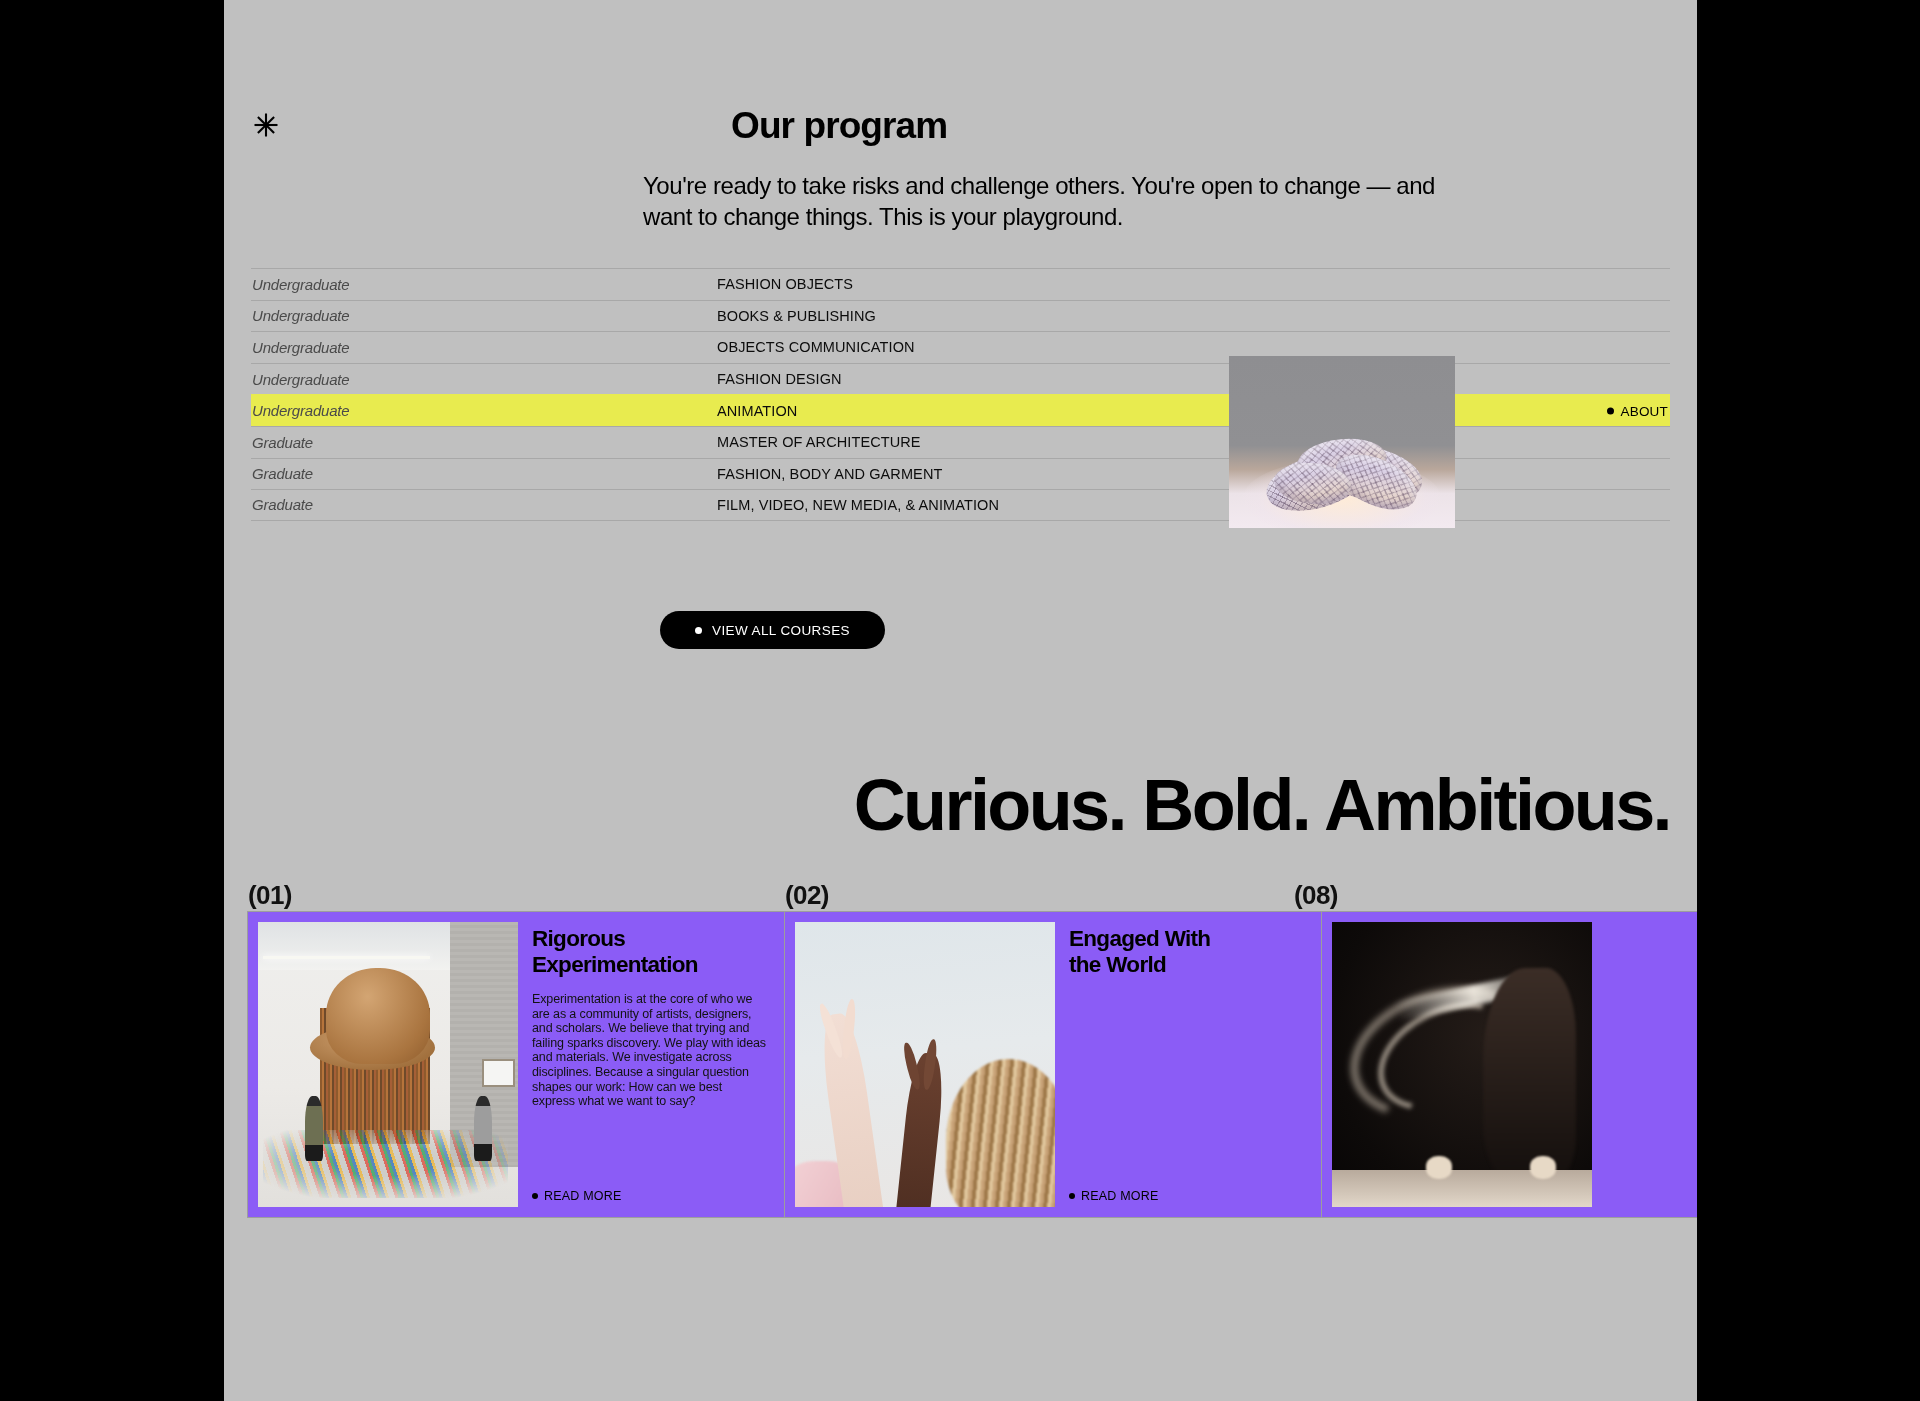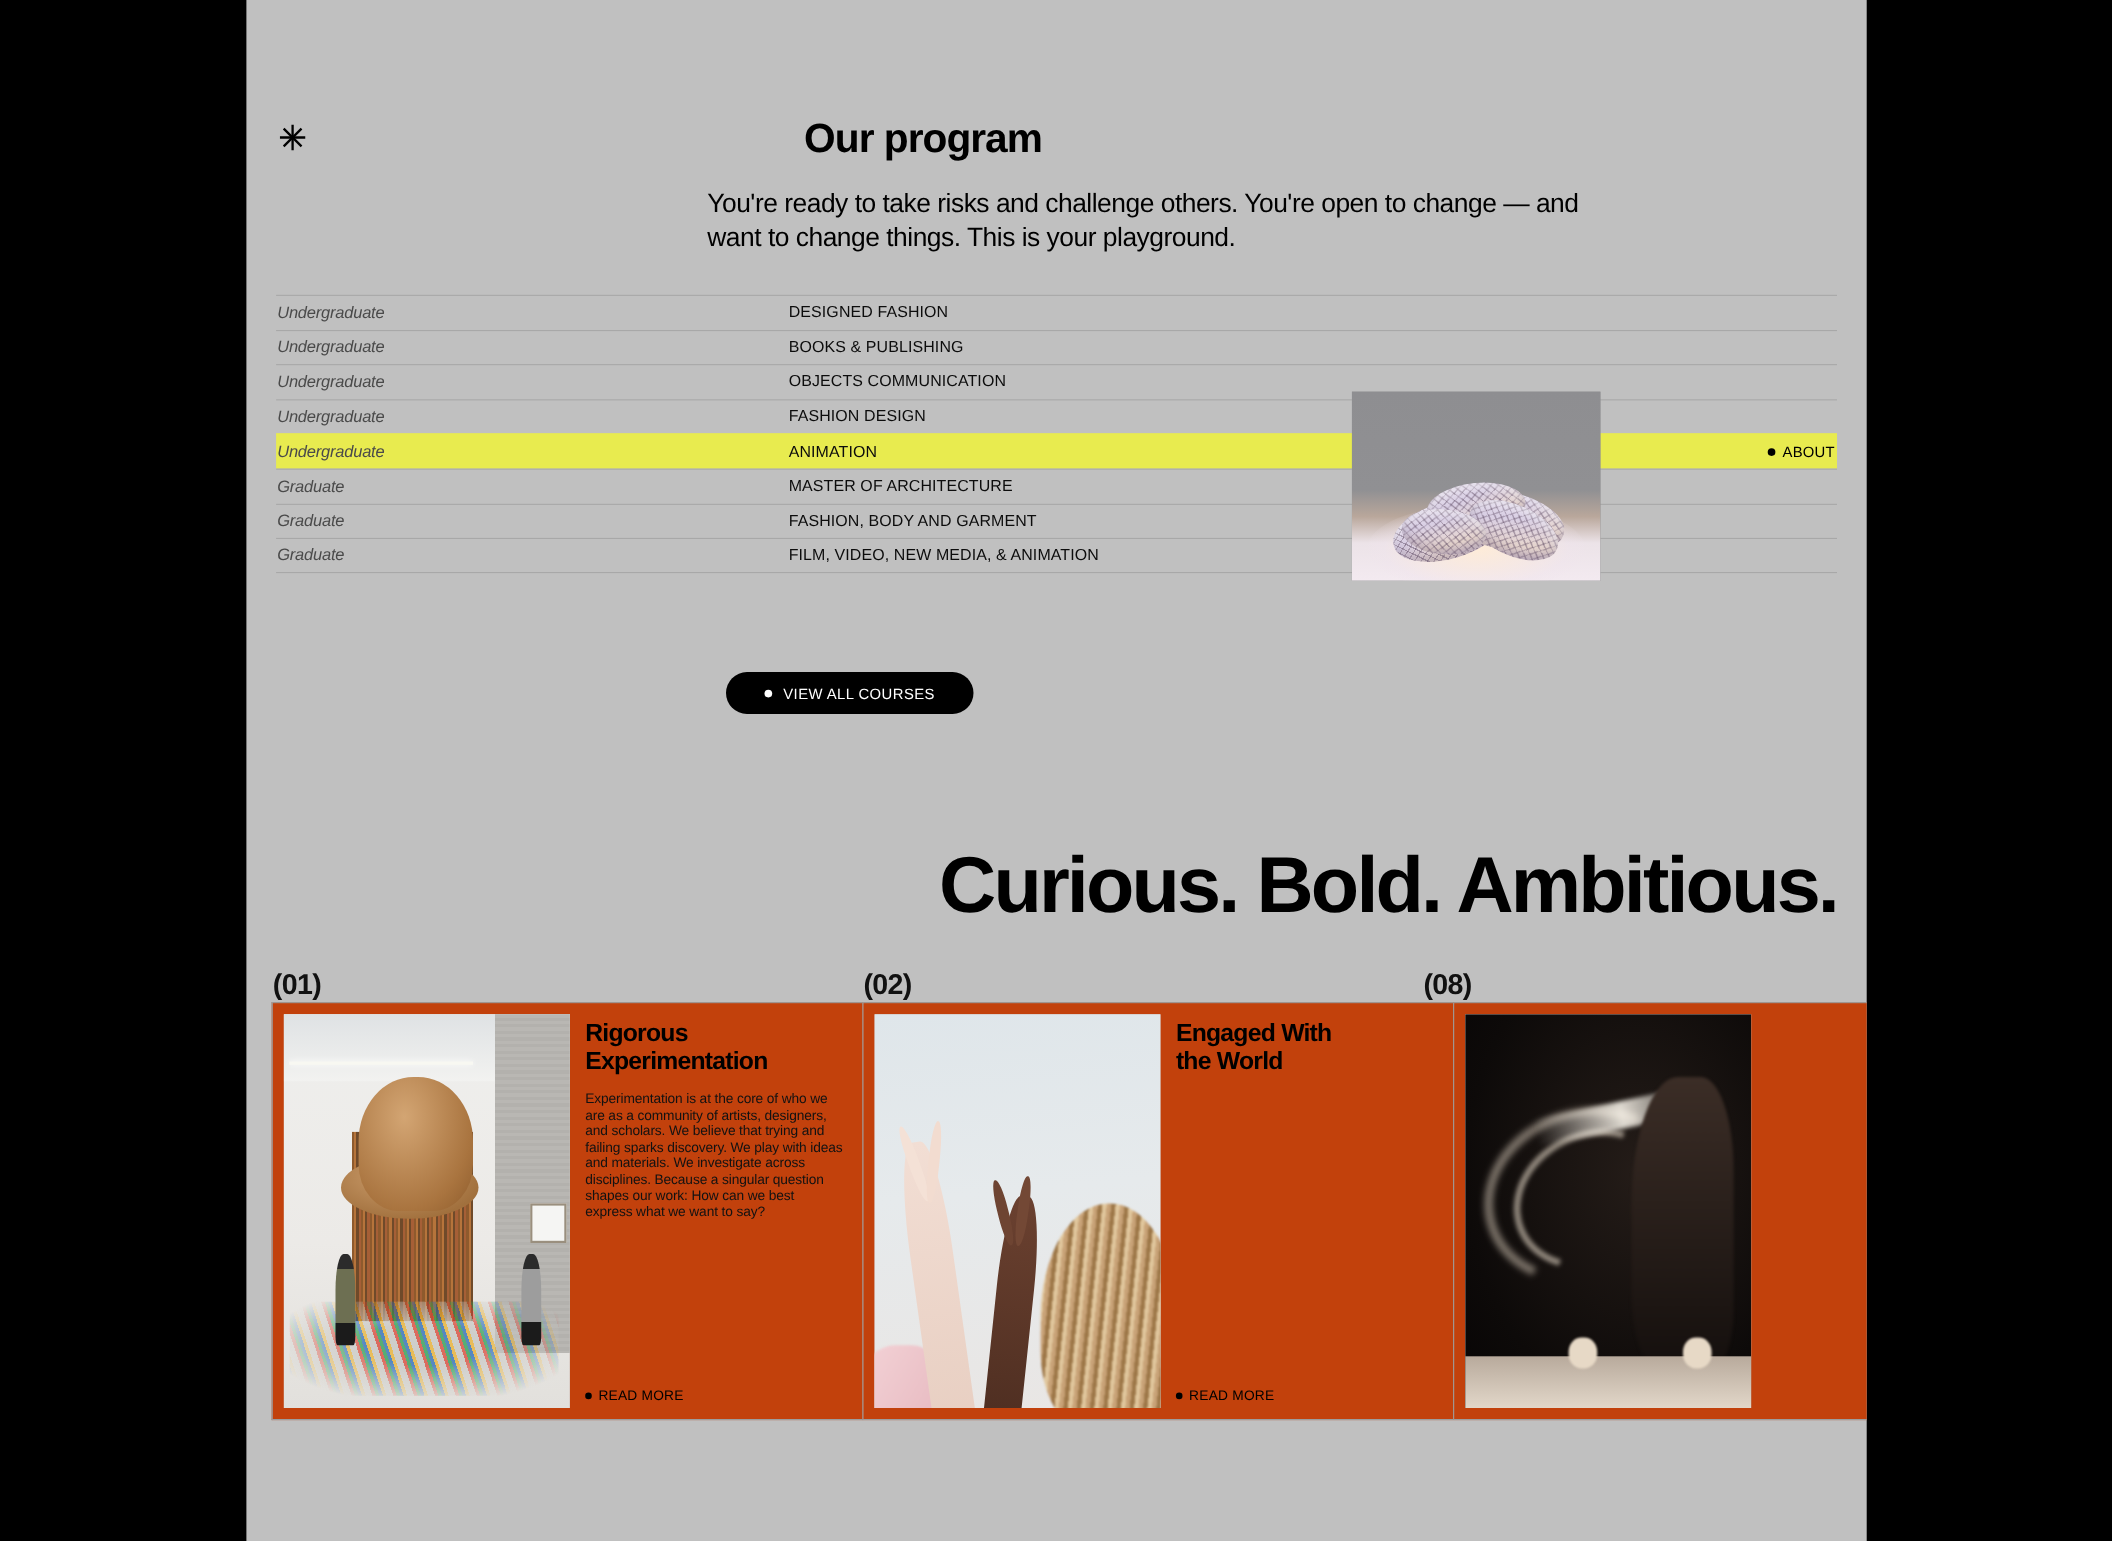--- a/index.html
+++ b/index.html
@@ -221,24 +221,24 @@
     left: 23px;
     top: 911px;
     width: 1473px;
     height: 307px;
     display: flex;
   }
 
   .card {
     flex: 0 0 auto;
     width: 537px;
-    height: 380px;
+    height: 307px;
     border: 1px solid #9d9d9d;
     border-right: none;
-    background: #c2410c;
+    background: #8b5cf6;
     display: flex;
     position: relative;
   }
   .card:last-child { border-right: 1px solid #9d9d9d; }
 
   .card-media {
     flex: 0 0 260px;
     margin: 10px 0 10px 10px;
     overflow: hidden;
     position: relative;
@@ -358,21 +358,21 @@
 
     <h1 id="program-title">Our program</h1>
 
     <p id="program-subtitle">You're ready to take risks and challenge others. You're open to change — and want to change things. This is your playground.</p>
   </div>
 
   <div id="program-table">
 
     <div class="prow">
       <span class="level">Undergraduate</span>
-      <span class="pname">DESIGNED FASHION</span>
+      <span class="pname">FASHION OBJECTS</span>
     </div>
 
     <div class="prow">
       <span class="level">Undergraduate</span>
       <span class="pname">BOOKS &amp; PUBLISHING</span>
     </div>
 
     <div class="prow">
       <span class="level">Undergraduate</span>
       <span class="pname">OBJECTS COMMUNICATION</span>

